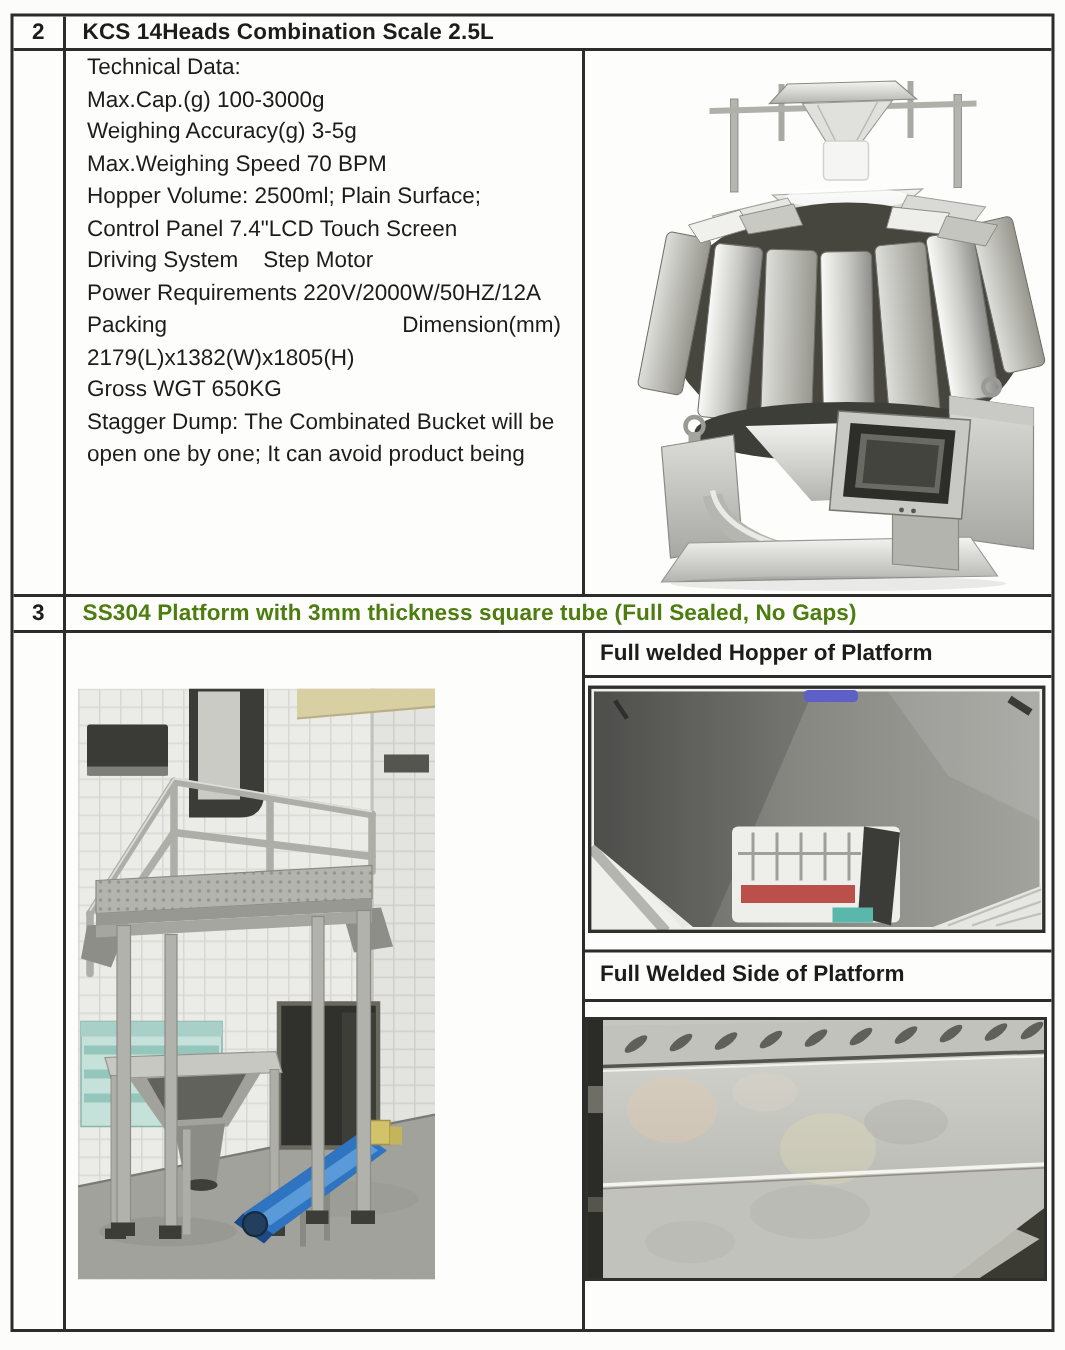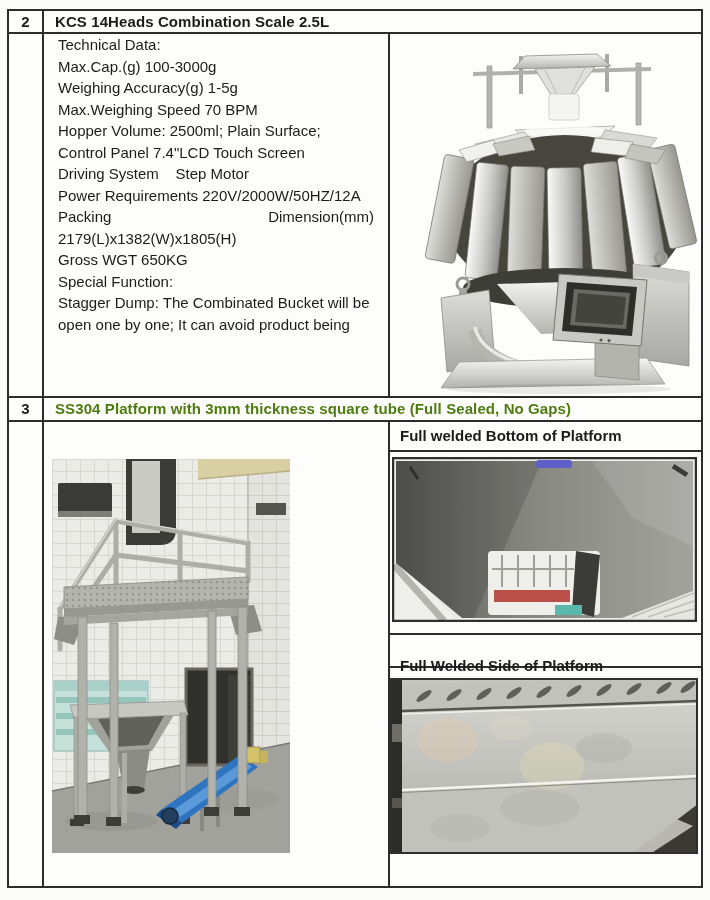--- a/index.html
+++ b/index.html
@@ -50,33 +50,32 @@
     <div class="hline" style="top:439px;left:381px;width:311px"></div>
     <div class="hline" style="top:622px;left:381px;width:311px"></div>
     <div class="hline" style="top:655px;left:381px;width:311px"></div>
 
     <div class="cell num" style="left:0;top:0;width:33px;height:21px">2</div>
     <div class="cell rowtitle" style="left:34px;top:0;width:548px;height:21px">KCS 14Heads Combination Scale 2.5L</div>
 
     <div class="cell techtext" style="left:34px;top:12px;width:345px;height:364px">
       <div class="ln">Technical Data:</div>
       <div class="ln">Max.Cap.(g) 100-3000g</div>
-      <div class="ln">Weighing Accuracy(g) 1-5g</div>
+      <div class="ln">Weighing Accuracy(g) 3-5g</div>
       <div class="ln">Max.Weighing Speed 70 BPM</div>
       <div class="ln">Hopper Volume: 2500ml; Plain Surface;</div>
       <div class="ln">Control Panel 7.4"LCD Touch Screen</div>
       <div class="ln">Driving System    Step Motor</div>
       <div class="ln">Power Requirements 220V/2000W/50HZ/12A</div>
       <div class="ln-justify">
         <span>Packing</span>
         <span>Dimension(mm)</span>
       </div>
       <div class="ln">2179(L)x1382(W)x1805(H)</div>
       <div class="ln">Gross WGT 650KG</div>
-      <div class="ln">Special Function:</div>
       <div class="ln">Stagger Dump: The Combinated Bucket will be</div>
       <div class="ln">open one by one; It can avoid product being</div>
     </div>
 
     <svg class="photo" style="left:380px;top:21px" width="312" height="364" viewBox="0 0 312 364">
       <defs>
         <linearGradient id="gSteelV" x1="0" y1="0" x2="0" y2="1">
           <stop offset="0" stop-color="#f4f4f2"></stop>
             <stop offset="1" stop-color="#b3b3af"></stop>
         </linearGradient>
@@ -252,22 +251,22 @@
         <rect x="186" y="148" width="9" height="204"></rect>
       </g>
       <g fill="#3c3c38">
         <rect x="22" y="356" width="16" height="9"></rect>
         <rect x="54" y="358" width="15" height="9"></rect>
         <rect x="152" y="348" width="15" height="9"></rect>
         <rect x="182" y="348" width="16" height="9"></rect>
       </g>
     </svg>
 
-    <div class="cell sidelabel" style="left:381px;top:409px;width:311px;height:30px">Full welded Bottom of Platform</div>
-    <div class="cell sidelabel" style="left:381px;top:638px;width:276px;height:33px">Full Welded Side of Platform</div>
+    <div class="cell sidelabel" style="left:381px;top:409px;width:311px;height:30px">Full welded Hopper of Platform</div>
+    <div class="cell sidelabel" style="left:381px;top:622px;width:276px;height:33px">Full Welded Side of Platform</div>
 
     <svg class="photo" style="left:383px;top:446px" width="305" height="165" viewBox="0 0 305 165">
       <defs>
         <linearGradient id="gBottom" x1="0" y1="0" x2="1" y2="0">
           <stop offset="0" stop-color="#5a5a57"></stop>
             <stop offset=".45" stop-color="#878782"></stop>
             <stop offset="1" stop-color="#a3a39e"></stop>
         </linearGradient>
       </defs>
       <rect x="0" y="0" width="305" height="165" fill="#efefeb"></rect>

